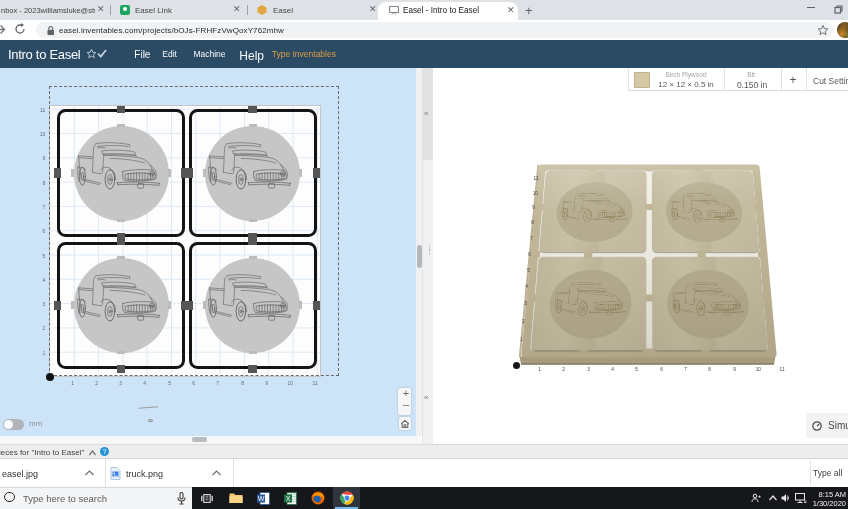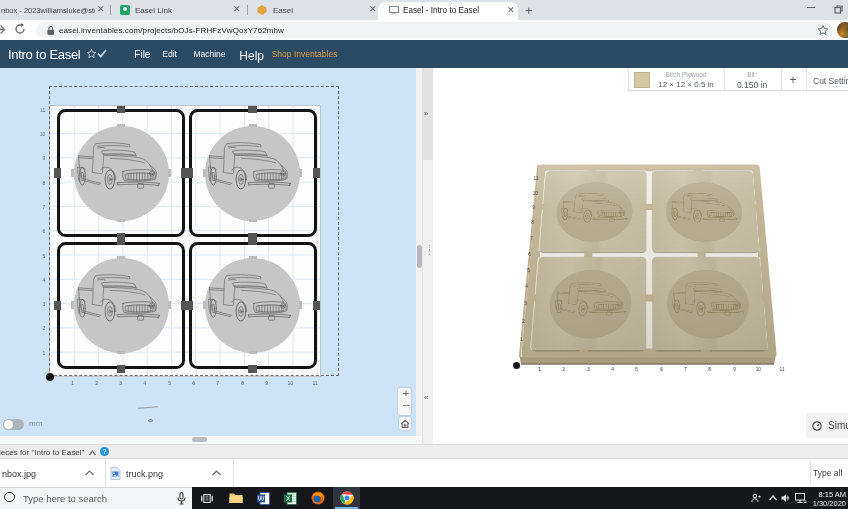--- a/index.html
+++ b/index.html
@@ -168,21 +168,21 @@
     </svg>
 
   <span class="abs" style="left:134.3px;top:49px;font-size:10px;color:#fafcfd;">File</span>
 
   <span class="abs" style="left:162.3px;top:49px;font-size:8.5px;color:#fafcfd;">Edit</span>
 
   <span class="abs" style="left:193.4px;top:49px;font-size:8.5px;color:#fafcfd;">Machine</span>
 
   <span class="abs" style="left:239.3px;top:49px;font-size:12px;color:#fafcfd;">Help</span>
 
-  <span class="abs" style="left:271.7px;top:49px;font-size:8.5px;color:#dc9f45;">Shop Inventables</span>
+  <span class="abs" style="left:271.7px;top:49px;font-size:8.5px;color:#dc9f45;">Type Inventables</span>
 
 
 <div id="canvas">
 
   <div id="sheet">
 
     <svg width="270" height="270" style="position:absolute;left:0;top:0;">
       <g stroke="#dde9f6" stroke-width="1">
         <path d="M24.3,0V270 M48.6,0V270 M72.9,0V270 M97.2,0V270 M121.5,0V270 M145.8,0V270 M170.1,0V270 M194.4,0V270 M218.7,0V270 M243,0V270 M267.3,0V270"></path>
         <path d="M0,246.2H270 M0,221.9H270 M0,197.6H270 M0,173.3H270 M0,149H270 M0,124.7H270 M0,100.4H270 M0,76.1H270 M0,51.8H270 M0,27.5H270 M0,3.2H270"></path>
@@ -460,21 +460,21 @@
   <span class="abs" style="left:-1px;top:448px;font-size:8px;color:#3e3e3e;">ieces for "Intro to Easel"</span>
 
   <svg class="abs" style="left:89px;top:449.5px;" width="7" height="6" viewBox="0 0 7 6">
       <path d="M0.5,5 L3.5,1 L6.5,5" fill="none" stroke="#777" stroke-width="1.3"></path>
     </svg>
 
   <span class="abs" style="left:100px;top:446.5px;width:9px;height:9px;border-radius:50%;background:#2492d4;color:#fff;font-size:7px;text-align:center;line-height:9.5px;">?</span>
 
 <div id="dlbar"></div>
 
-  <span class="abs" style="left:2px;top:468.5px;font-size:9px;color:#333;">nbox.jpg</span>
+  <span class="abs" style="left:2px;top:468.5px;font-size:9px;color:#333;">easel.jpg</span>
 
   <svg class="abs" style="left:85px;top:470px;" width="9" height="6" viewBox="0 0 9 6">
       <path d="M0.5,5 L4.5,1 L8.5,5" fill="none" stroke="#6f6f6f" stroke-width="1.2"></path>
     </svg>
 
   <span class="abs" style="left:105px;top:459px;width:1px;height:28px;background:#e1e1e1;"></span>
 
   <svg class="abs" style="left:110px;top:466.5px;" width="11" height="13" viewBox="0 0 11 13">
       <path d="M1,0.5 H7 L10,3.5 V12.5 H1 Z" fill="#e8f0fe" stroke="#9db8d8" stroke-width="0.8"></path>
       <rect x="2.5" y="4.5" width="6" height="5.5" fill="#3a7de0"></rect>

